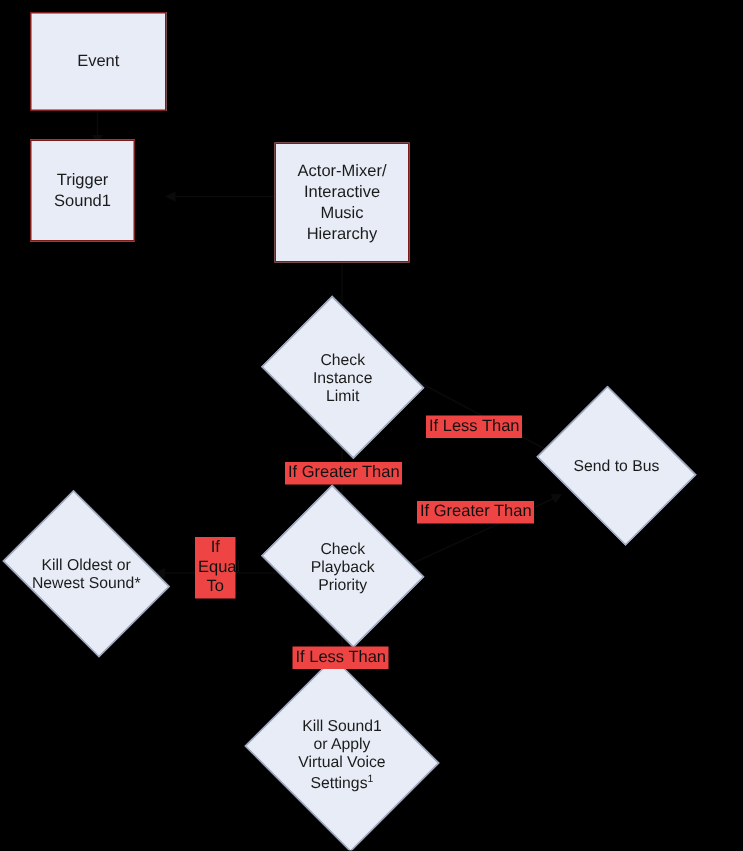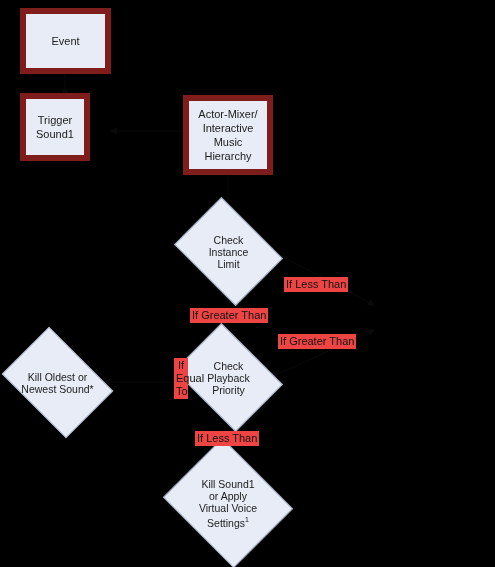--- a/index.html
+++ b/index.html
@@ -14,21 +14,21 @@
     background: #000000;
     overflow: hidden;
     font-family: "Liberation Sans", sans-serif;
   }
 
   
   .node-box {
     position: absolute;
     box-sizing: border-box;
     background: #e7ecf6;
-    border: 6px solid #7f1d1d;
+    border: 1px solid #7f1d1d;
     display: flex;
     align-items: center;
     justify-content: center;
     text-align: center;
     color: #1b1b1b;
     font-size: 11px;
     line-height: 14px;
     padding: 2px 4px;
     white-space: pre-line;
   }
@@ -114,20 +114,24 @@
 Interactive Music
 Hierarchy</div>
 
   <div class="node-diamond" style="left:185px; top:218px; width:87px; height:67px;">
     <span class="dia-shape"></span>
     <span class="dia-label">Check
 Instance
 Limit</span>
   </div>
 
+  <div class="node-diamond" style="left:369px; top:277px; width:84px; height:67px;">
+    <span class="dia-shape"></span>
+    <span class="dia-label">Send to Bus</span>
+  </div>
 
   <div class="node-diamond" style="left:185px; top:344px; width:87px; height:67px;">
     <span class="dia-shape"></span>
     <span class="dia-label">Check
 Playback
 Priority</span>
   </div>
 
   <div class="node-diamond" style="left:12px; top:349px; width:91px; height:67px;">
     <span class="dia-shape"></span>
@@ -142,19 +146,19 @@
 Virtual Voice
 Settings</span><span class="sup">1</span></span>
   </div>
 
   <div class="edge-label" style="left:284px; top:277px;">If Less Than</div>
 
   <div class="edge-label" style="left:190px; top:308px;">If Greater Than</div>
 
   <div class="edge-label" style="left:278px; top:334px;">If Greater Than</div>
 
-  <div class="edge-label" style="left:130px; top:358px; width:14px;margin-left:44px;">If
+  <div class="edge-label" style="left:130px; top:358px; width:27px;">If
 Equal
 To</div>
 
   <div class="edge-label" style="left:195px; top:431px;">If Less Than</div>
 
 </div>
 
 </body></html>

